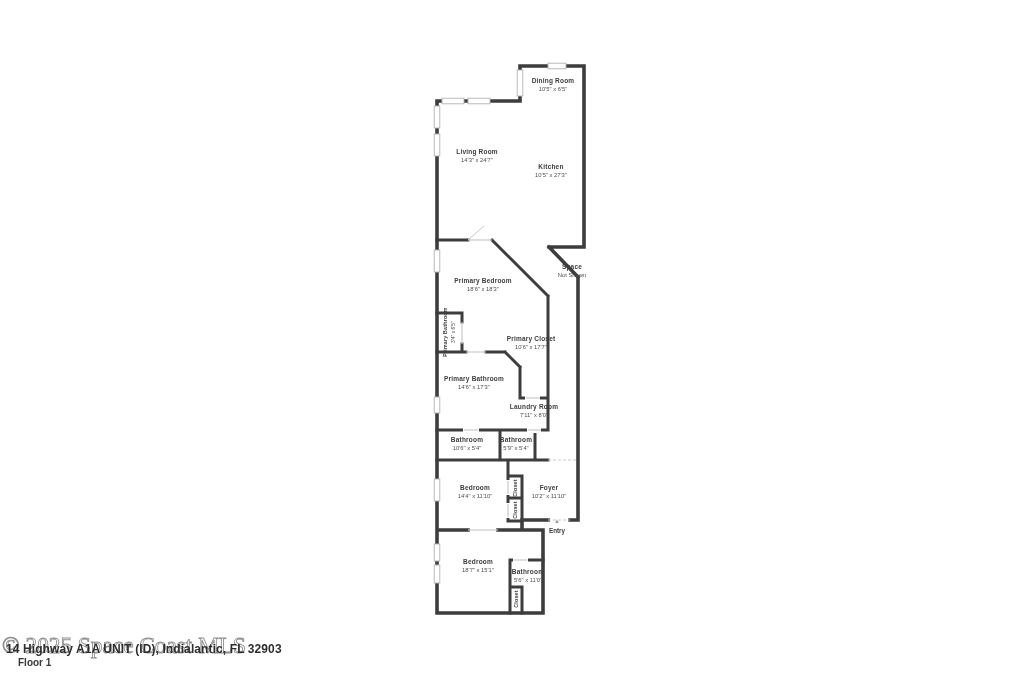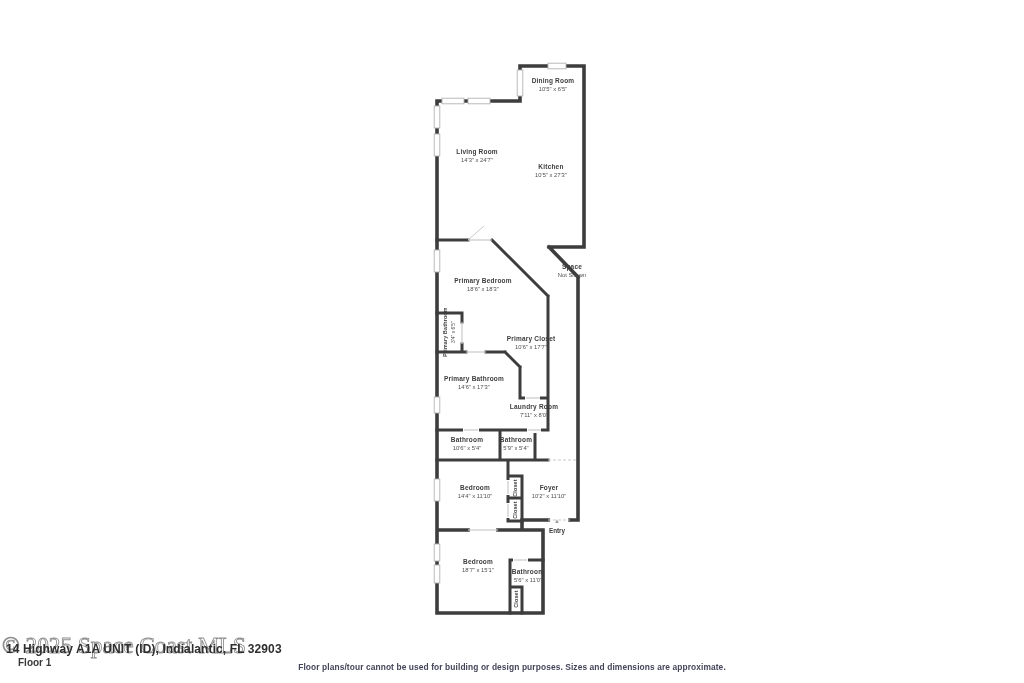--- a/index.html
+++ b/index.html
@@ -173,14 +173,13 @@
         <div class="room-name">Closet</div>
       </div>
     </div>
 
   <div id="entry-marker">▲</div>
   <div id="entry-label">Entry</div>
 
   <div id="watermark">© 2025 Space Coast MLS</div>
   <div id="address">14 Highway A1A UNIT (ID), Indialantic, FL 32903</div>
   <div id="floor-label">Floor 1</div>
-  <div id="disclaimer">Floor plans/tour cannot be used for building or design purposes. Sizes and dimensions are approximate.</div>
 </div>
 
 </body></html>

